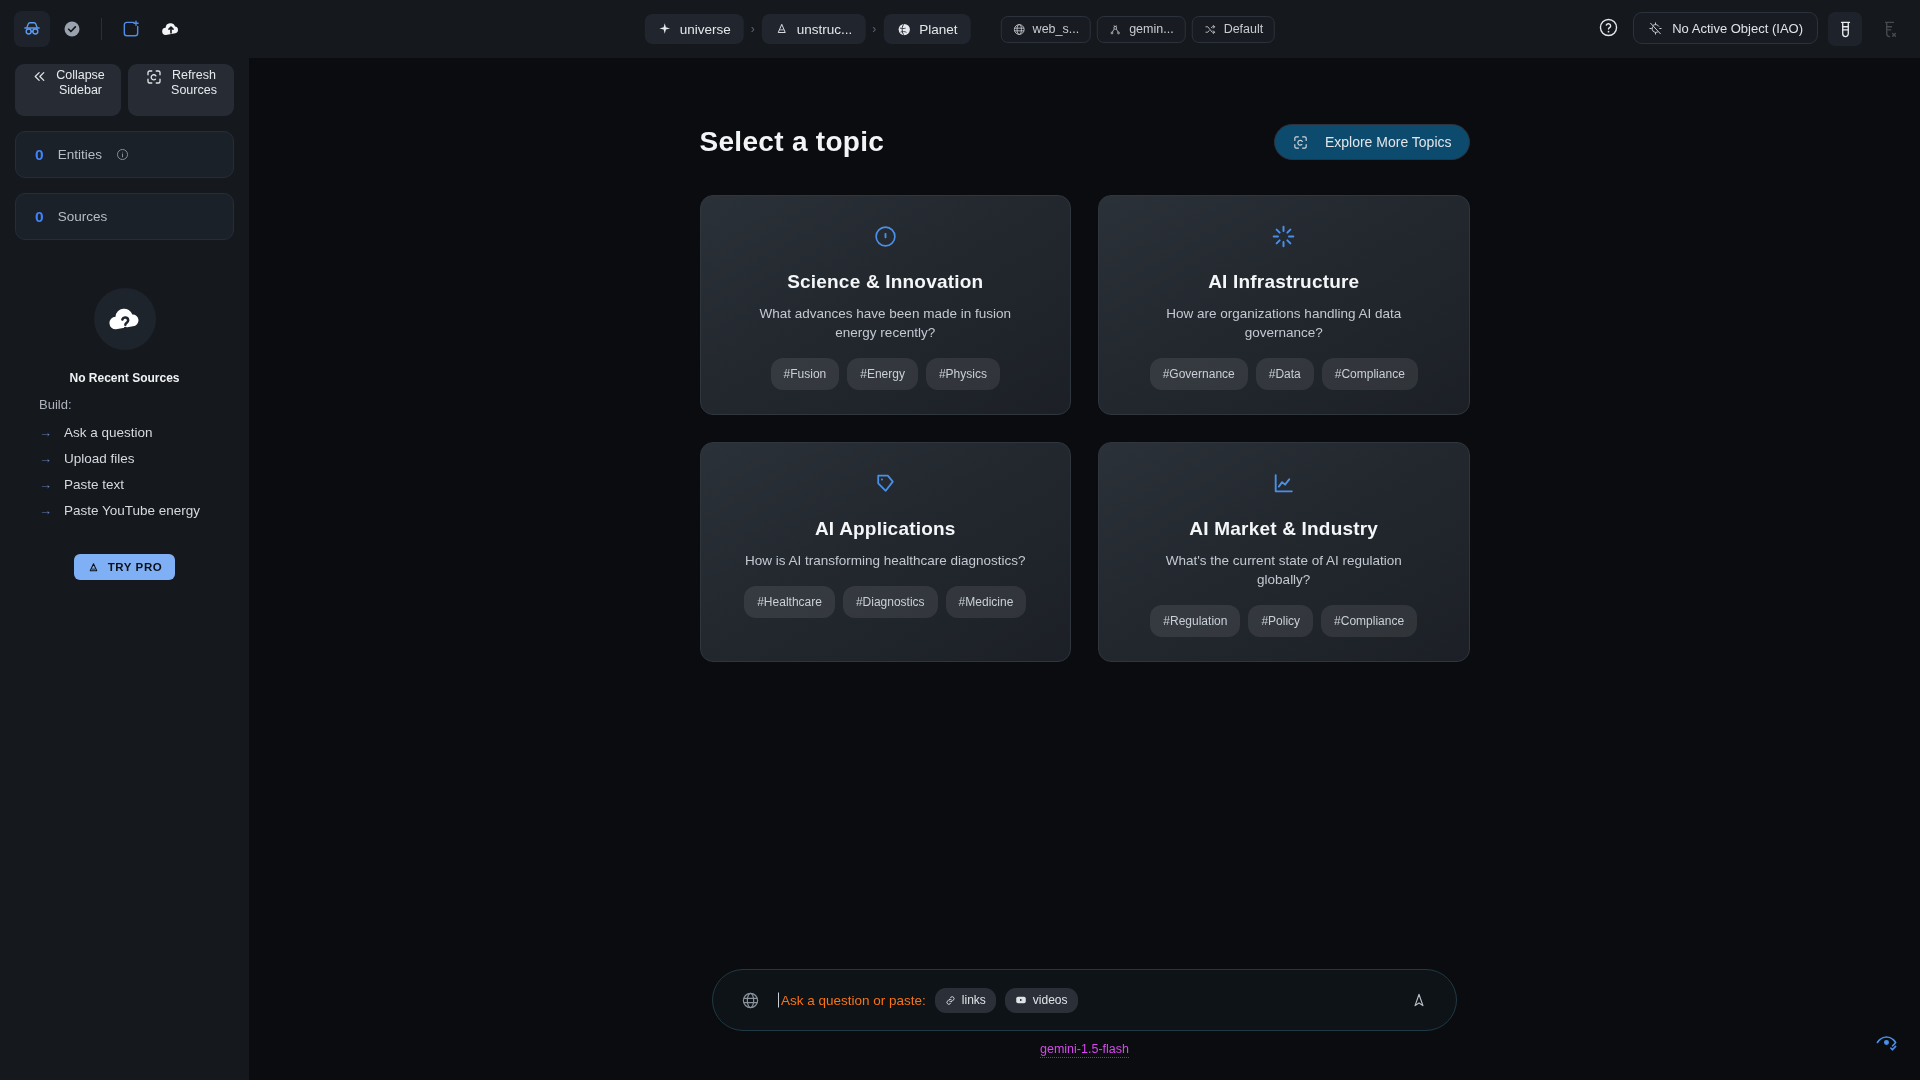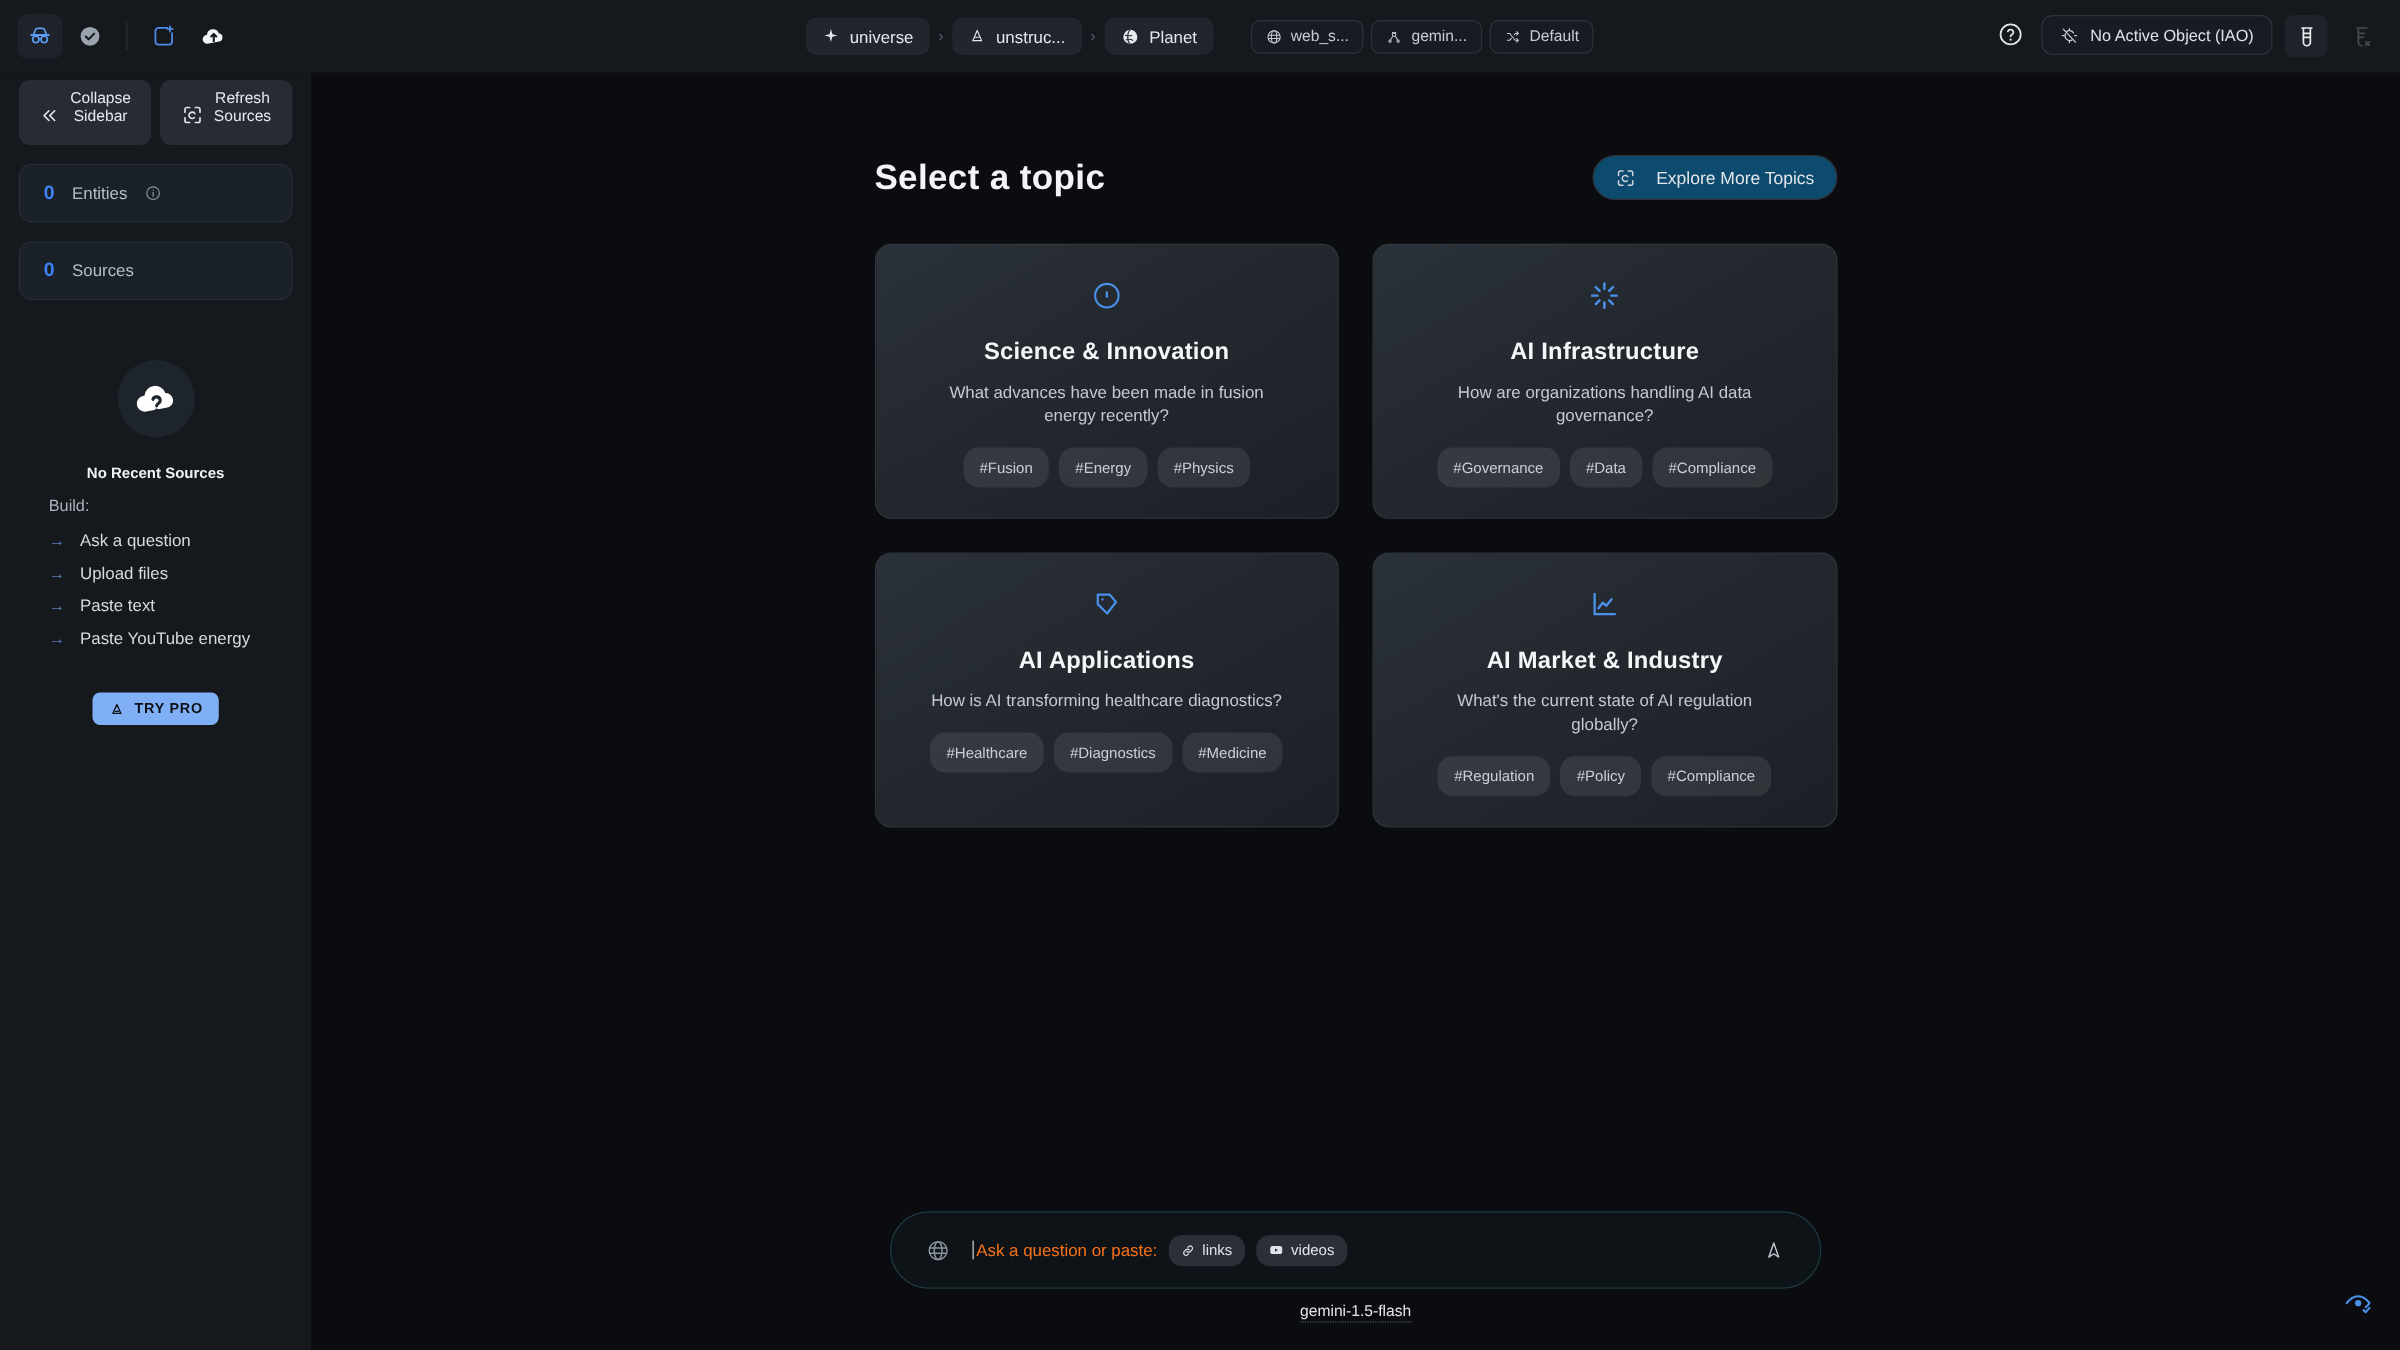--- a/index.html
+++ b/index.html
@@ -73,22 +73,22 @@
     width:249px; flex:0 0 249px;
     background:#15181d;
     display:flex; flex-direction:column;
     padding:0 15px;
     position:relative;
   }
   .sb-actions { display:flex; gap:7px; padding-top:6px; }
   .sb-action {
     flex:1; height:52px; border-radius:9px;
     background:#272c34;
-    display:flex; align-items:flex-end; justify-content:center; gap:8px;
-    padding:15px 6px; cursor:pointer;
+    display:flex; align-items:flex-start; justify-content:center; gap:8px;
+    padding:4px 6px; cursor:pointer;
   }
   .sb-action .lbl { font-size:12.5px; line-height:15px; color:#e6e9ed; text-align:center; }
 
   .stat-card {
     margin-top:15px; height:47px; border-radius:10px;
     background:#1b2129; border:1px solid #262d37;
     display:flex; align-items:center; gap:14px;
     padding:0 19px; cursor:pointer;
   }
   .stat-num { color:#3f83f8; font-size:15.5px; font-weight:bold; }
@@ -191,21 +191,21 @@
   }
   .ph-text { font-size:13.5px; color:#f97316; }
   .chip {
     display:flex; align-items:center; gap:6px;
     background:#2b3038; border-radius:11px;
     height:25px; padding:0 10px;
     font-size:12px; color:#e0e4e9; cursor:pointer;
   }
   .send-btn { width:26px; height:26px; display:flex; align-items:center; justify-content:center; cursor:pointer; }
   .model-lbl {
-    margin-top:11px; font-size:12.5px; color:#e5e5e5;
+    margin-top:11px; font-size:12.5px; color:#d946ef;
     border-bottom:1px dotted #4e565f; padding-bottom:1px; cursor:pointer;
   }
   .eye-corner { position:absolute; right:22px; bottom:26px; cursor:pointer; }
   svg { display:block; }
 </style>
 </head>
 <body>
 
 <div class="app">
 

